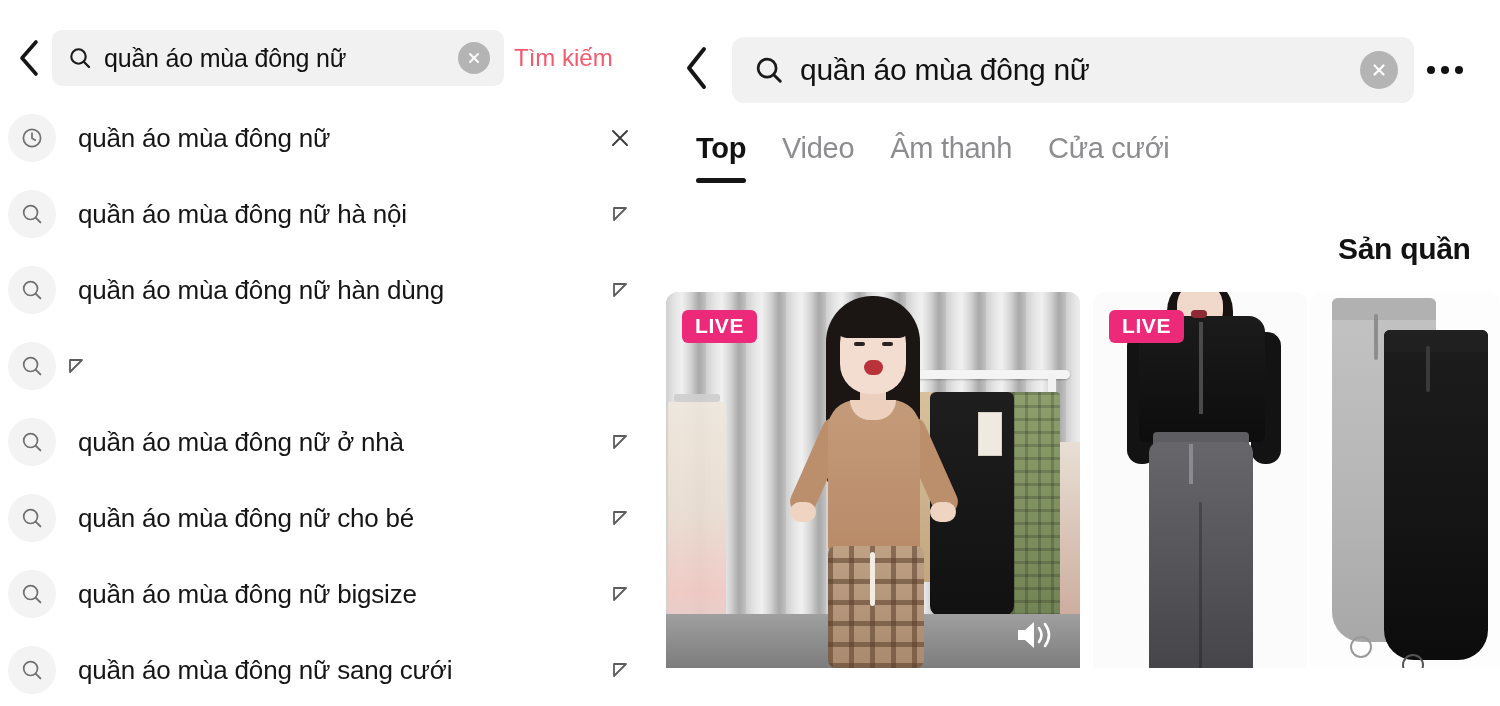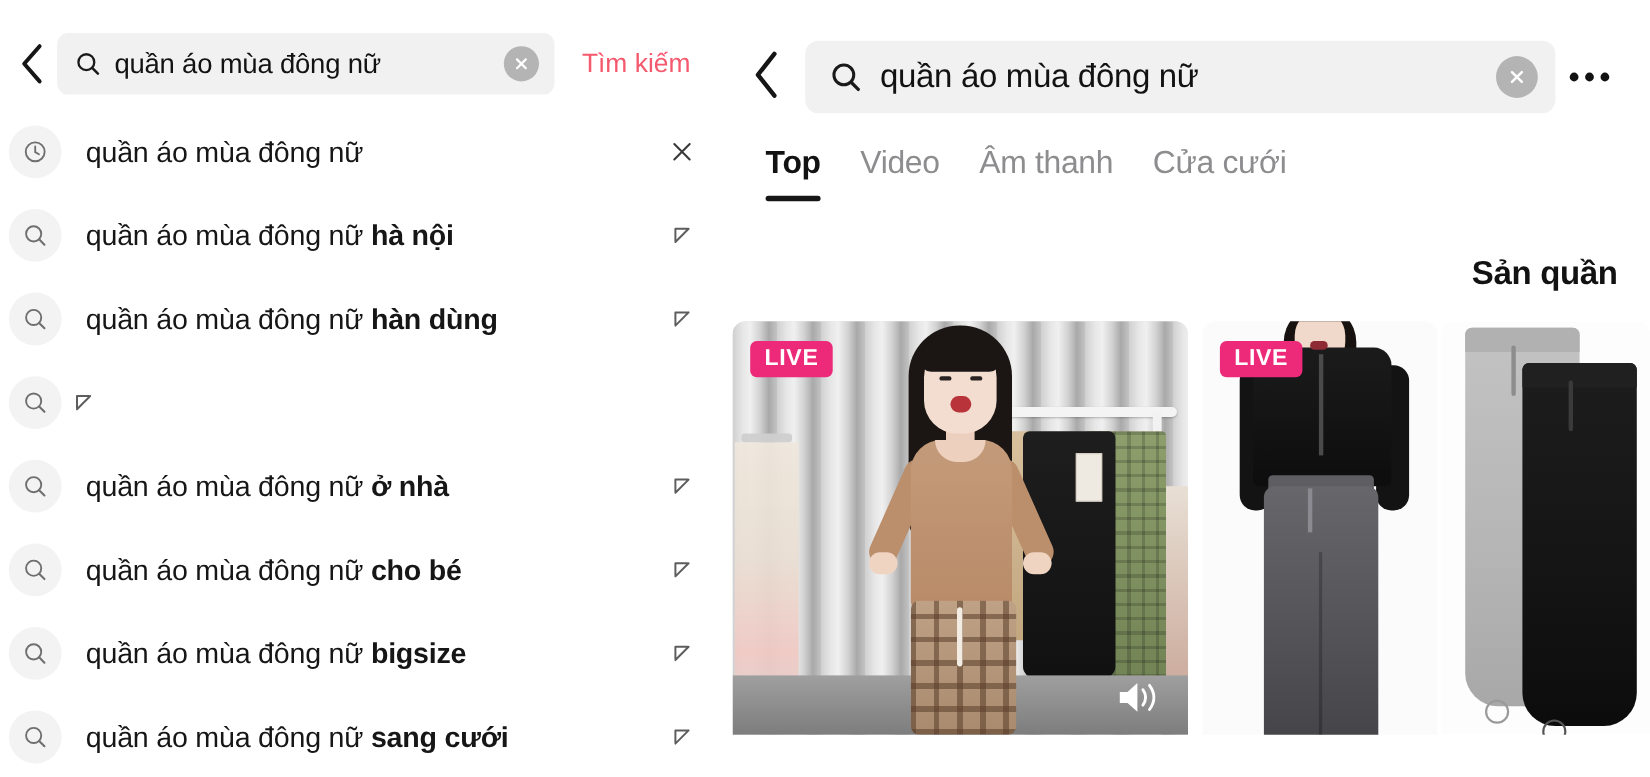--- a/index.html
+++ b/index.html
@@ -33,38 +33,38 @@
   #left-query {
     flex: 1 1 auto; font-size: 25px; color: #121212; letter-spacing: -0.2px;
     white-space: nowrap; overflow: hidden;
   }
   .clear-circle {
     flex: 0 0 auto; width: 32px; height: 32px; border-radius: 50%;
     background: #b4b4b4; display: flex; align-items: center; justify-content: center;
     cursor: pointer;
   }
   #search-submit {
-    margin-left: 25px; font-size: 24px; color: #f5596d; font-weight: 400;
+    margin-left: 10px; font-size: 24px; color: #f5596d; font-weight: 400;
     white-space: nowrap; cursor: pointer;
   }
 
   #suggestions { position: absolute; left: 0; top: 100px; width: 660px; }
   .sugg-row {
     position: relative; height: 76px; display: flex; align-items: center;
     padding-left: 8px; padding-right: 20px; cursor: pointer;
   }
   .sugg-icon-bubble {
     flex: 0 0 auto; width: 48px; height: 48px; border-radius: 50%;
     background: #f3f3f3; display: flex; align-items: center; justify-content: center;
   }
   .sugg-text {
     flex: 1 1 auto; margin-left: 22px; font-size: 26px; color: #161616;
     letter-spacing: -0.2px; white-space: nowrap; overflow: hidden;
   }
-  .sugg-text b { font-weight: 700; }
+  .sugg-text b { font-weight: 400; }
   .sugg-trailing {
     flex: 0 0 auto; width: 40px; display: flex; align-items: center; justify-content: center;
     cursor: pointer;
   }
 
   
   #right-panel {
     position: absolute; left: 660px; top: 0; width: 840px; height: 706px;
     background: #ffffff; overflow: hidden;
   }

